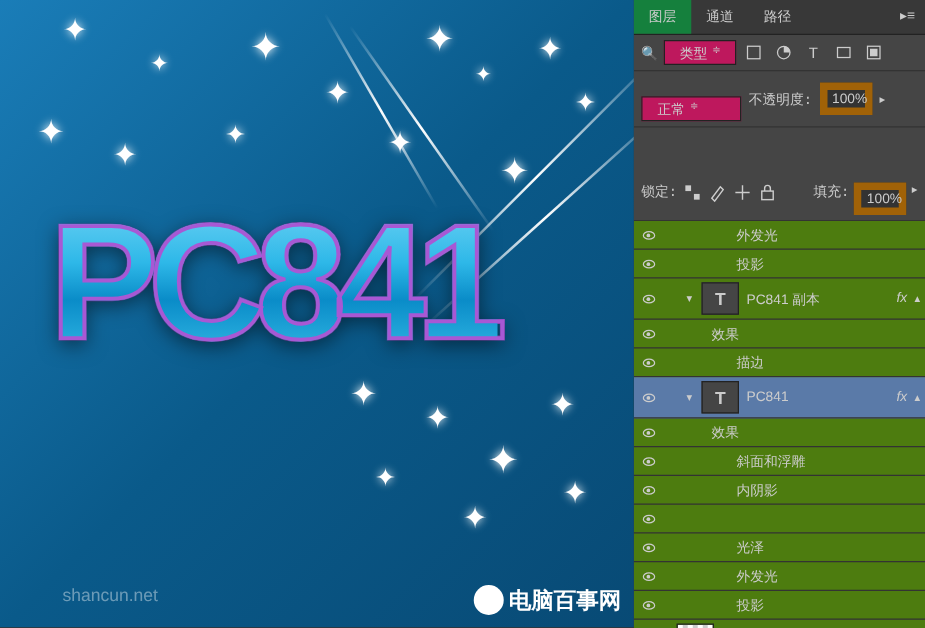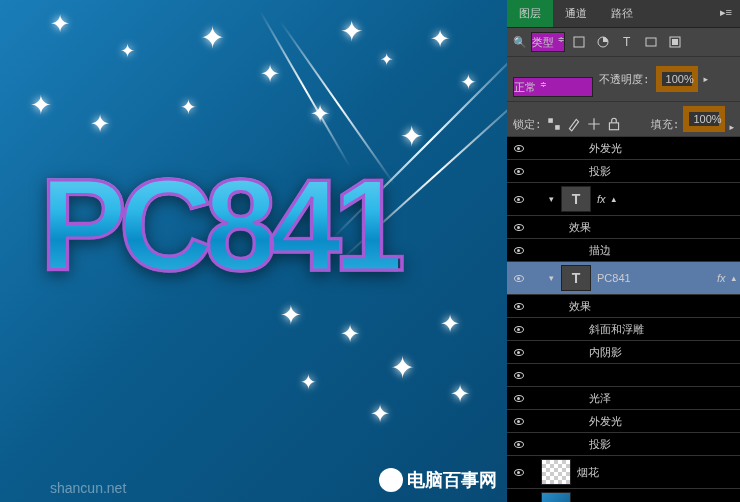--- a/index.html
+++ b/index.html
@@ -4,43 +4,43 @@
 <style>
 * { margin: 0; padding: 0; box-sizing: border-box; }
 body { font-family: "Microsoft YaHei", sans-serif; background: #333; width: 740px; height: 502px; overflow: hidden; display: flex; }
 .canvas { width: 507px; height: 502px; background: linear-gradient(135deg, #1a7db8 0%, #0a5a8a 50%, #084a75 100%); position: relative; overflow: hidden; }
 .text-effect { position: absolute; top: 150px; left: 40px; font-size: 130px; font-weight: 900; font-family: Arial Black, sans-serif; color: #4ac8f5; text-shadow: 0 0 10px #00d4ff, 0 0 20px #00d4ff, inset 0 0 10px #fff; -webkit-text-stroke: 3px #a858d4; letter-spacing: -8px; filter: drop-shadow(0 4px 8px rgba(0,0,0,0.5)); background: linear-gradient(180deg, #7cd8f7 0%, #2eb8e8 40%, #0a8cc8 60%, #3ec5ed 100%); -webkit-background-clip: text; background-clip: text; -webkit-text-fill-color: transparent; }
 .text-outline { position: absolute; top: 150px; left: 40px; font-size: 130px; font-weight: 900; font-family: Arial Black, sans-serif; color: transparent; -webkit-text-stroke: 4px #9b4fc7; letter-spacing: -8px; }
 .sparkle { position: absolute; color: #fff; font-size: 24px; text-shadow: 0 0 8px #fff; }
 .streak { position: absolute; background: linear-gradient(90deg, transparent, #fff, transparent); height: 2px; transform-origin: left center; }
 .watermark { position: absolute; bottom: 10px; right: 10px; color: #fff; font-size: 18px; font-weight: bold; display: flex; align-items: center; gap: 4px; }
 .watermark-icon { width: 24px; height: 24px; background: #fff; border-radius: 50%; position: relative; }
-.watermark-url { position: absolute; bottom: 6px; left: 50px; color: rgba(255,255,255,0.4); font-size: 14px; }
+.watermark-url { position: absolute; bottom: 18px; left: 50px; color: rgba(255,255,255,0.4); font-size: 14px; }
 
 .panel { width: 233px; height: 502px; background: #454545; color: #ccc; font-size: 11px; display: flex; flex-direction: column; }
 .panel-tabs { display: flex; background: #383838; border-bottom: 1px solid #222; }
 .panel-tab { padding: 6px 12px; cursor: pointer; }
 .panel-tab.active { background: #15803d; }
 .panel-menu { margin-left: auto; padding: 6px 8px; cursor: pointer; }
 
 .filter-row { display: flex; align-items: center; padding: 4px 6px; gap: 4px; border-bottom: 1px solid #333; }
-.dropdown { background: #a21caf; border: 1px solid #222; padding: 2px 0; display: flex; align-items: flex-start; gap: 4px; height: 20px; }
+.dropdown { background: #be185d; border: 1px solid #222; padding: 2px 12px; display: flex; align-items: flex-start; gap: 4px; height: 20px; }
 .dropdown .arrow { font-size: 8px; }
 .icon-btn { width: 20px; height: 18px; display: flex; align-items: center; justify-content: center; cursor: pointer; }
 .icon-btn svg { width: 14px; height: 14px; }
 
 .blend-row { display: flex; align-items: center; padding: 4px 6px; gap: 6px; border-bottom: 1px solid #333; }
 .blend-row .dropdown { flex: 0 0 80px; margin-top: 16px; }
 .label { font-size: 11px; font-family: Liberation Mono, monospace; }
 .pct { background: #333; border: 6px solid #a16207; padding: 1px 4px; width: 42px; text-align: right; }
 
-.lock-row { display: flex; align-items: flex-end; padding: 4px 6px; gap: 4px; border-bottom: 1px solid #333; }
+.lock-row { display: flex; align-items: flex-start; padding: 4px 6px; gap: 4px; border-bottom: 1px solid #333; margin-top: 40px; }
 .lock-icon { width: 16px; height: 16px; display: flex; align-items: center; justify-content: center; }
 
-.layers { flex: 1; overflow-y: auto; background: #000000; }
+.layers { flex: 1; overflow-y: auto; background: #4d7c0f; }
 .layer-row { display: flex; align-items: center; padding: 3px 4px; min-height: 22px; border-bottom: 1px solid #333; }
 .layer-row.selected { background: #5a7aa8; }
 .vis { width: 16px; height: 16px; display: flex; align-items: center; justify-content: center; margin-right: 2px; }
 .eye { width: 10px; height: 7px; border: 1px solid #ccc; border-radius: 50%; position: relative; }
 .eye::after { content: ''; position: absolute; width: 3px; height: 3px; background: #ccc; border-radius: 50%; top: 1px; left: 2px; }
 .thumb { width: 30px; height: 26px; background: #fff; border: 1px solid #222; margin-right: 6px; display: flex; align-items: center; justify-content: center; font-size: 14px; }
 .thumb.text { background: #454545; color: #ccc; font-weight: bold; }
 .thumb.checker { background: repeating-conic-gradient(#ccc 0 25%, #fff 0 50%) 0 0/8px 8px; }
 .thumb.blue { background: linear-gradient(135deg, #2a8cc8, #0a5a8a); }
 .toggle-arrow { width: 10px; font-size: 9px; margin-right: 2px; }
@@ -183,20 +183,21 @@
         <div style="width:60px"></div>
         <span class="layer-name">投影</span>
       </div>
       <div class="layer-row">
         <div class="vis">
           <div class="eye"></div>
         </div>
         <div style="width:20px"></div>
         <span class="toggle-arrow">▾</span>
         <div class="thumb text">T</div>
+        <span class="layer-name">PC841 副本</span>
         <span class="fx-label">fx</span>
         <span class="collapse-arrow">▴</span>
       </div>
       <div class="layer-row">
         <div class="vis">
           <div class="eye"></div>
         </div>
         <div style="width:40px"></div>
         <span class="layer-name">效果</span>
       </div>

